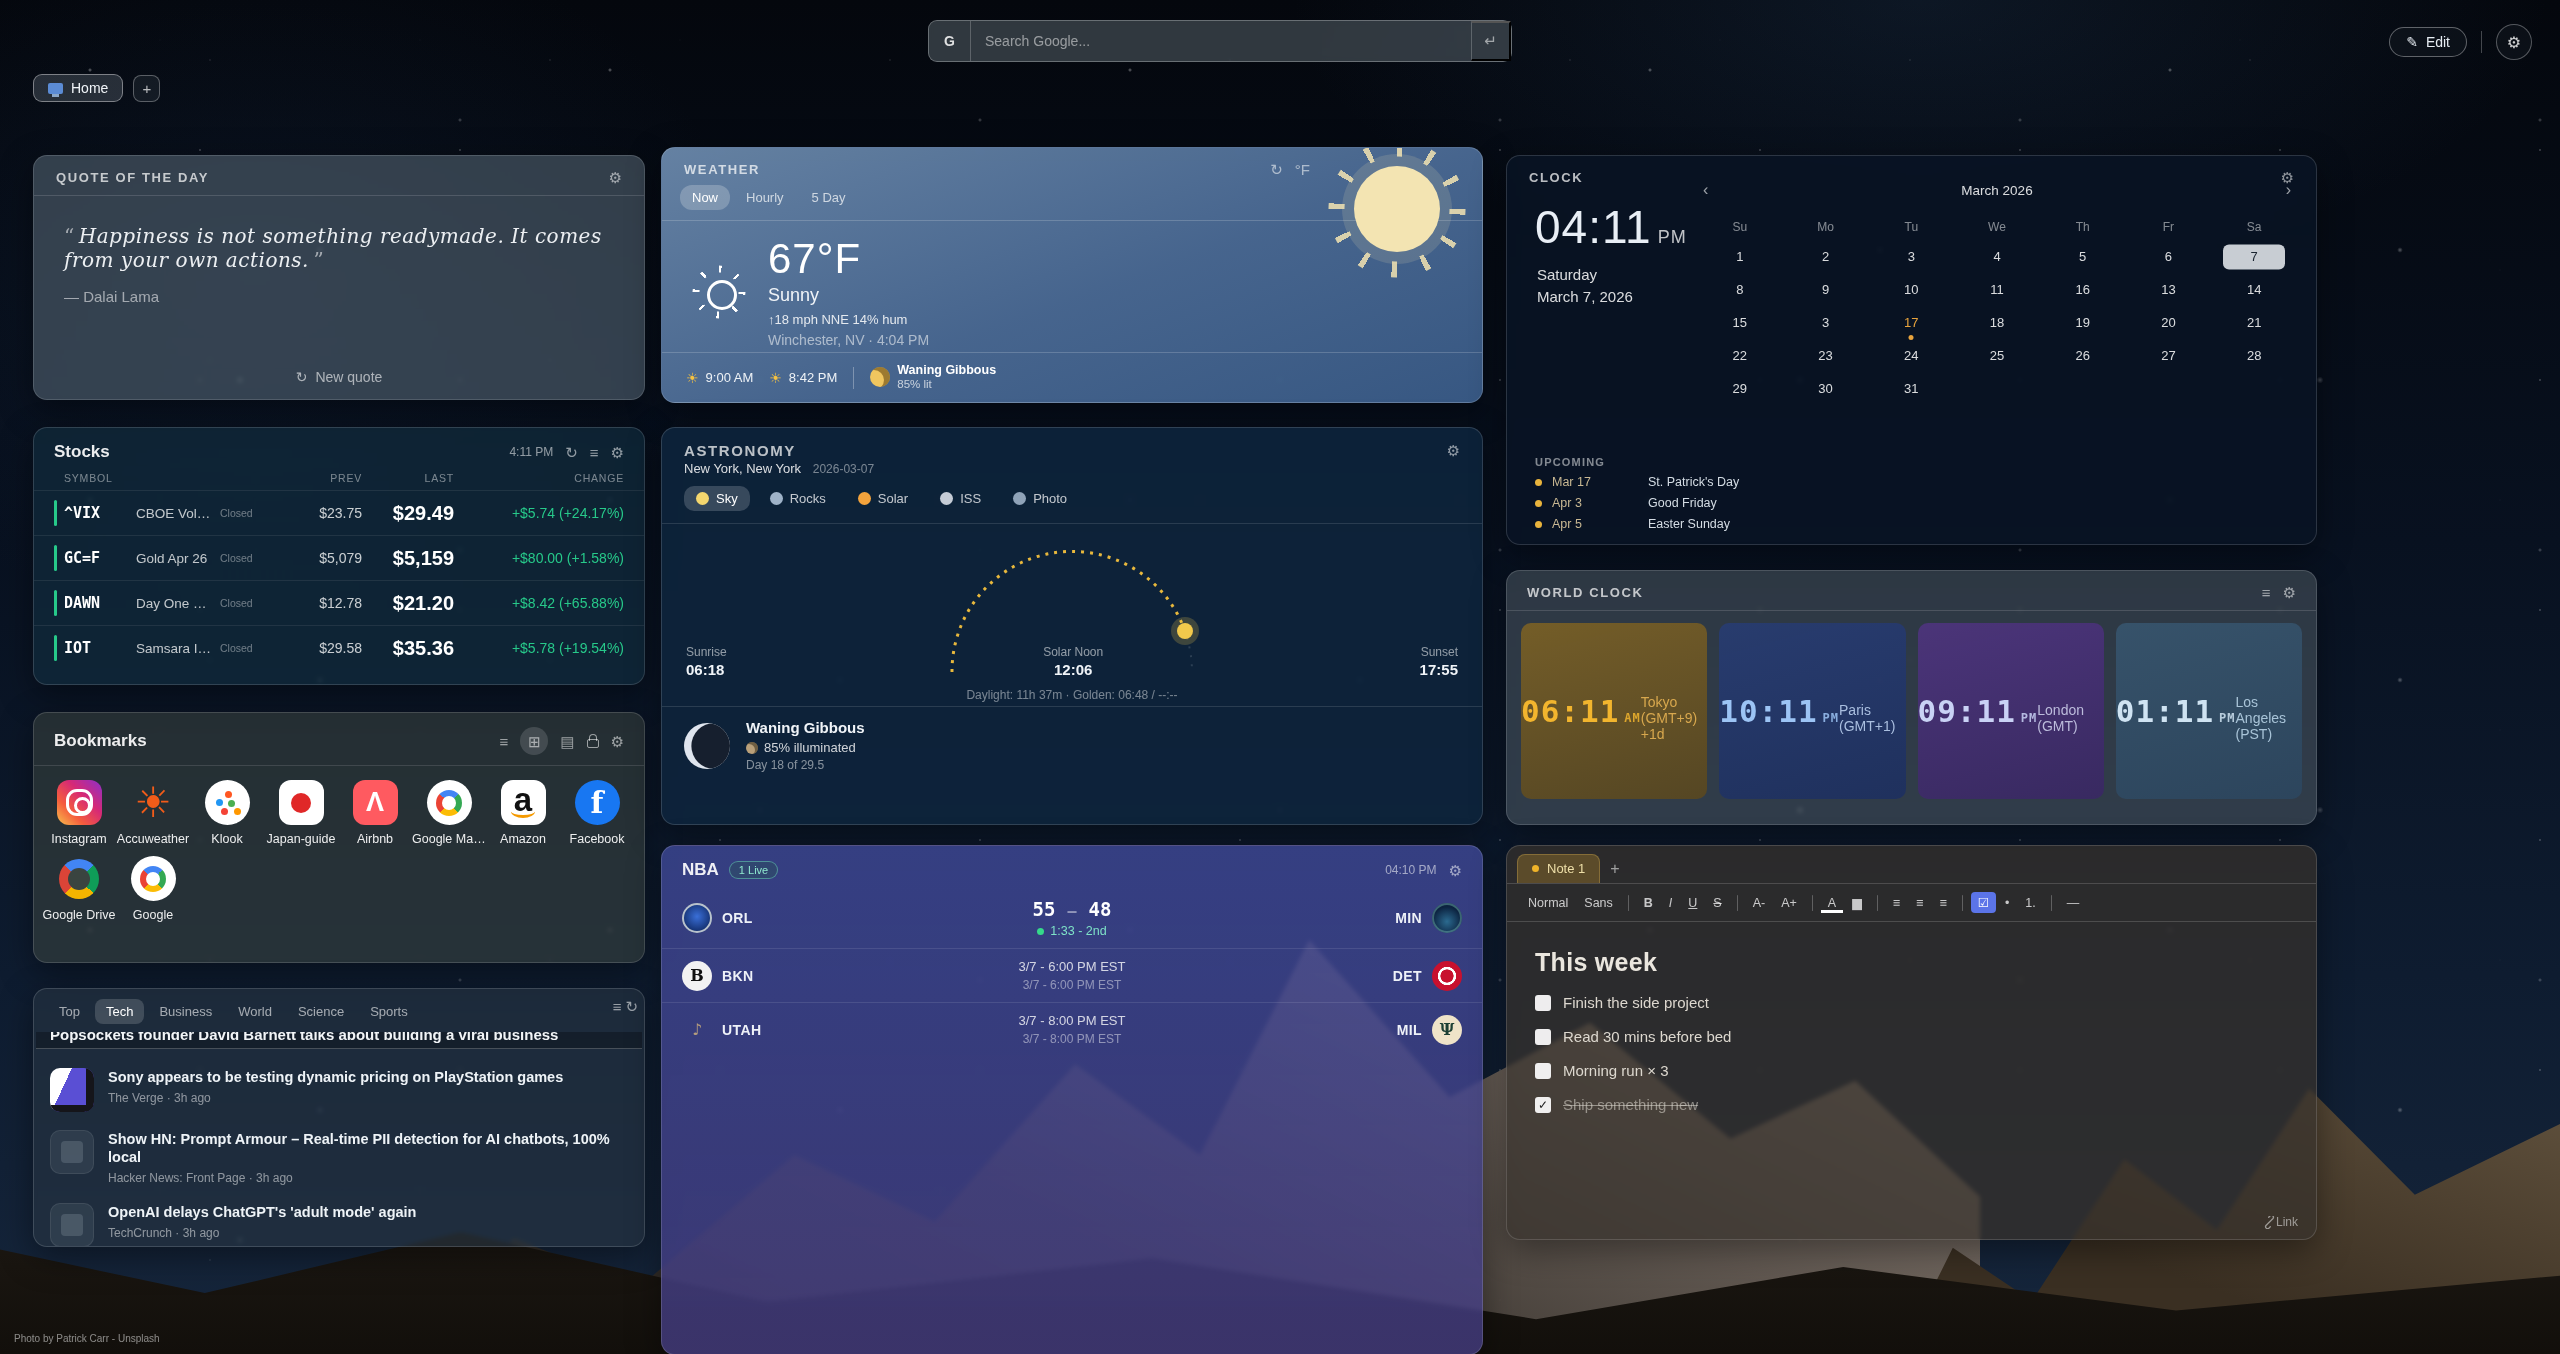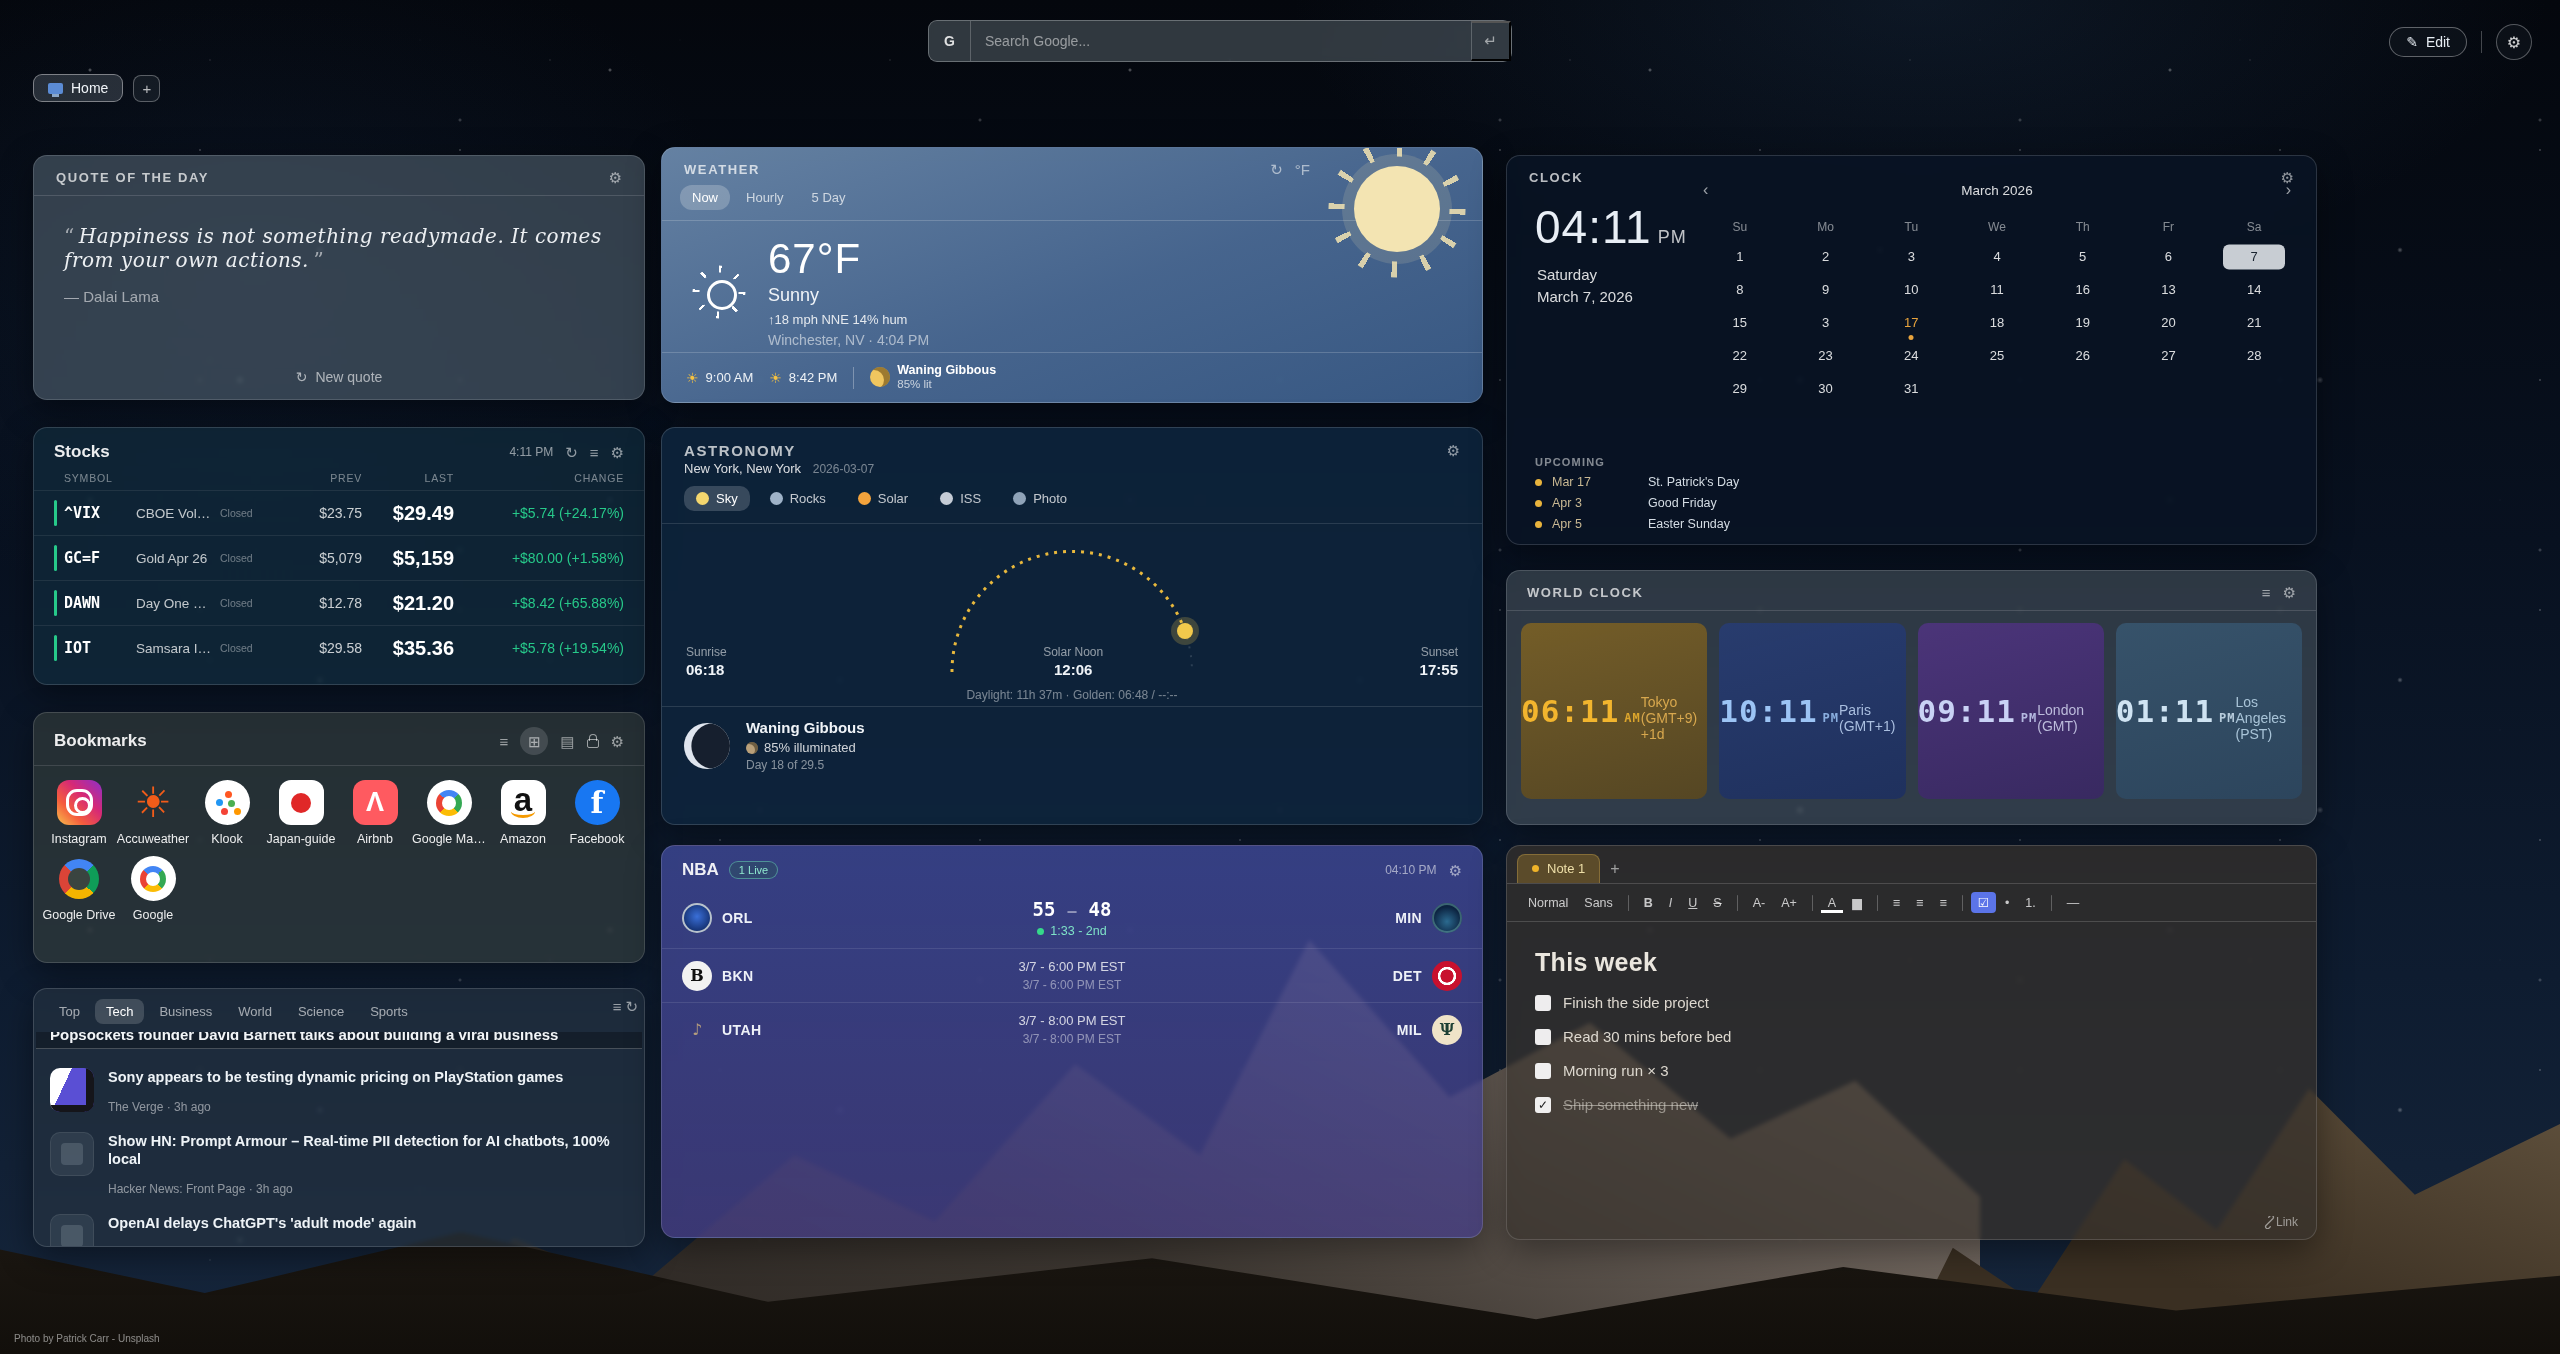--- a/index.html
+++ b/index.html
@@ -148,21 +148,21 @@
   .news-partial span{position:absolute;top:-6px;left:0;font-size:15px;font-weight:bold;color:#f2f5f8;white-space:nowrap}
   .news-list{padding:10px 16px 0}
   .news-item{display:flex;gap:14px;align-items:flex-start;padding:9px 0;cursor:pointer}
   .news-ico{width:44px;height:44px;border-radius:10px;flex:none;position:relative;overflow:hidden}
   .news-ps .news-ico{background:linear-gradient(115deg,#ffffff 0 34%,#5a4fd4 34%)}
   .news-ps .news-ico::before{content:"";position:absolute;left:0;bottom:0;width:100%;height:7px;background:#15151a}
   .news-ps .news-ico::after{content:"";position:absolute;right:0;top:0;width:8px;height:100%;background:#15151a}
   .news-generic .news-ico{background:rgba(150,160,170,.14);border:1px solid rgba(255,255,255,.08)}
   .news-generic .news-ico::before{content:"";position:absolute;inset:10px;border-radius:4px;background:rgba(200,210,220,.18)}
   .news-title{font-size:14.5px;font-weight:bold;color:#eef3f7;line-height:1.25}
-  .news-meta{font-size:12px;color:rgba(255,255,255,.5);margin-top:14px}
+  .news-meta{font-size:12px;color:rgba(255,255,255,.5);margin-top:5px}
 
   
   .w-weather{left:661px;top:147px;width:822px;height:256px;
     background:linear-gradient(160deg,rgba(106,136,170,.95) 0%,rgba(74,106,148,.95) 55%,rgba(58,92,136,.95) 100%)}
   .w-weather .whead{padding:14px 22px 4px;position:relative;z-index:2}
   .big-sun{position:absolute;top:-14px;right:10px;width:150px;height:150px;z-index:1}
   .big-sun .core{position:absolute;inset:32px;background:#f3e4b2;border-radius:50%;box-shadow:0 0 0 12px rgba(243,228,178,.15)}
   .big-sun .rays{position:absolute;inset:0;border-radius:50%;
     background:repeating-conic-gradient(rgba(243,228,178,.85) 0deg 5deg, transparent 5deg 30deg);
     -webkit-mask:radial-gradient(circle, transparent 0 52px, #000 53px 68px, transparent 69px);
@@ -212,21 +212,21 @@
   .astro-moon{display:flex;align-items:center;gap:16px;padding:12px 22px;border-top:1px solid rgba(255,255,255,.12)}
   .moon-big{width:46px;height:46px;border-radius:50%;background:#dfe5ee;position:relative;overflow:hidden;flex:none}
   .moon-big::after{content:"";position:absolute;inset:0;border-radius:50%;background:#161f2e;transform:translateX(16%)}
   .am-phase{font-size:15px;font-weight:bold;color:#f0f4f8}
   .am-row{display:flex;align-items:center;gap:6px;margin-top:4px}
   .moon-dot{width:12px;height:12px;border-radius:50%;background:#b9a07a;box-shadow:inset -3px 2px 0 rgba(40,30,10,.5)}
   .am-illum{font-size:13px;color:rgba(255,255,255,.8)}
   .am-day{font-size:12px;color:rgba(255,255,255,.5);margin-top:3px}
 
   
-  .w-nba{left:661px;top:845px;width:822px;height:393px;
+  .w-nba{left:661px;top:845px;width:822px;height:510px;
     background:linear-gradient(180deg,rgba(62,72,150,.82) 0%,rgba(70,62,132,.78) 100%)}
   .w-nba .whead{padding:14px 20px 8px}
   .nba-left{display:flex;align-items:center;gap:10px}
   .live-badge{font-size:11px;color:#8fe8cf;border:1px solid rgba(110,220,190,.5);background:rgba(40,90,80,.35);
     padding:2px 9px;border-radius:10px}
   .game{display:flex;align-items:center;padding:10px 20px}
   .game:not(:last-child){border-bottom:1px solid rgba(255,255,255,.1)}
   .team{display:flex;align-items:center;gap:10px;width:130px}
   .team.home{justify-content:flex-end}
   .team-logo{width:30px;height:30px;border-radius:50%;display:flex;align-items:center;justify-content:center;

